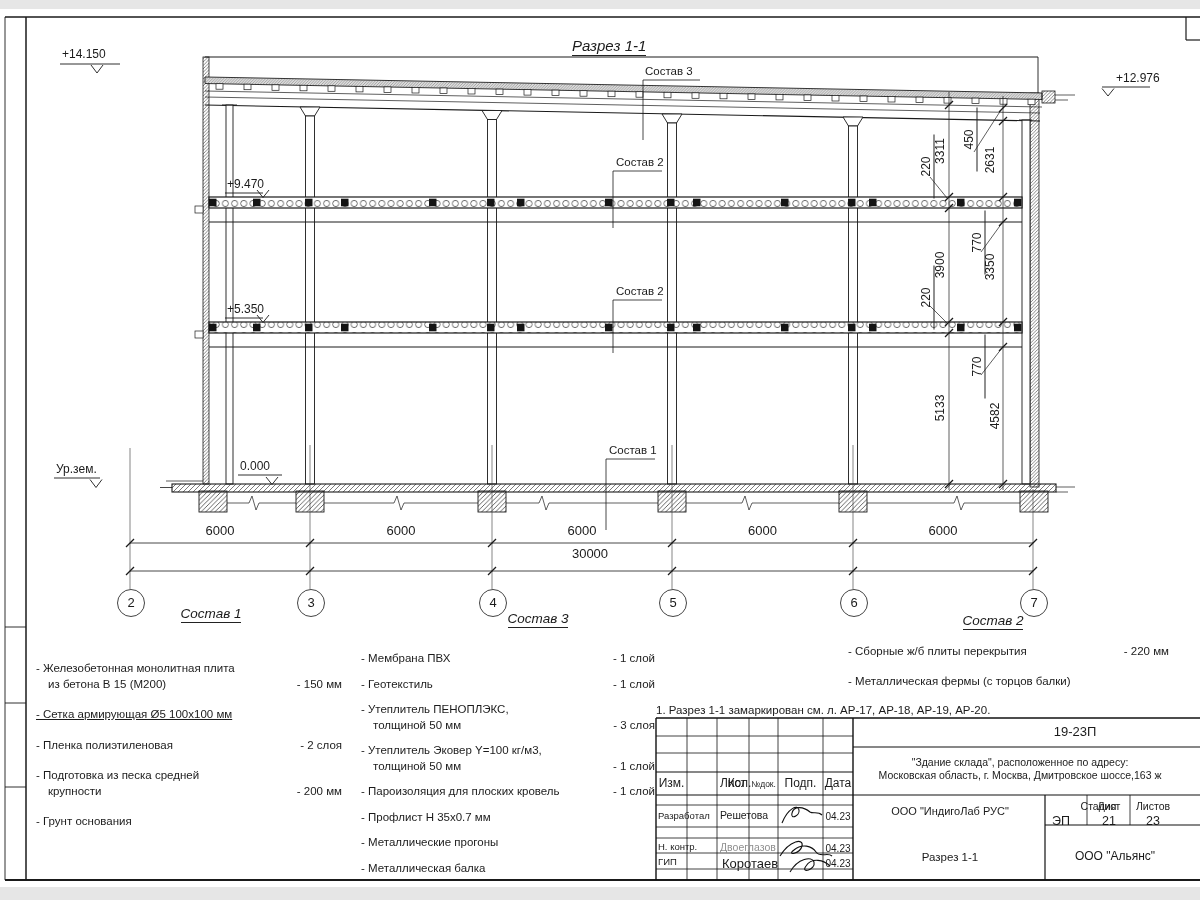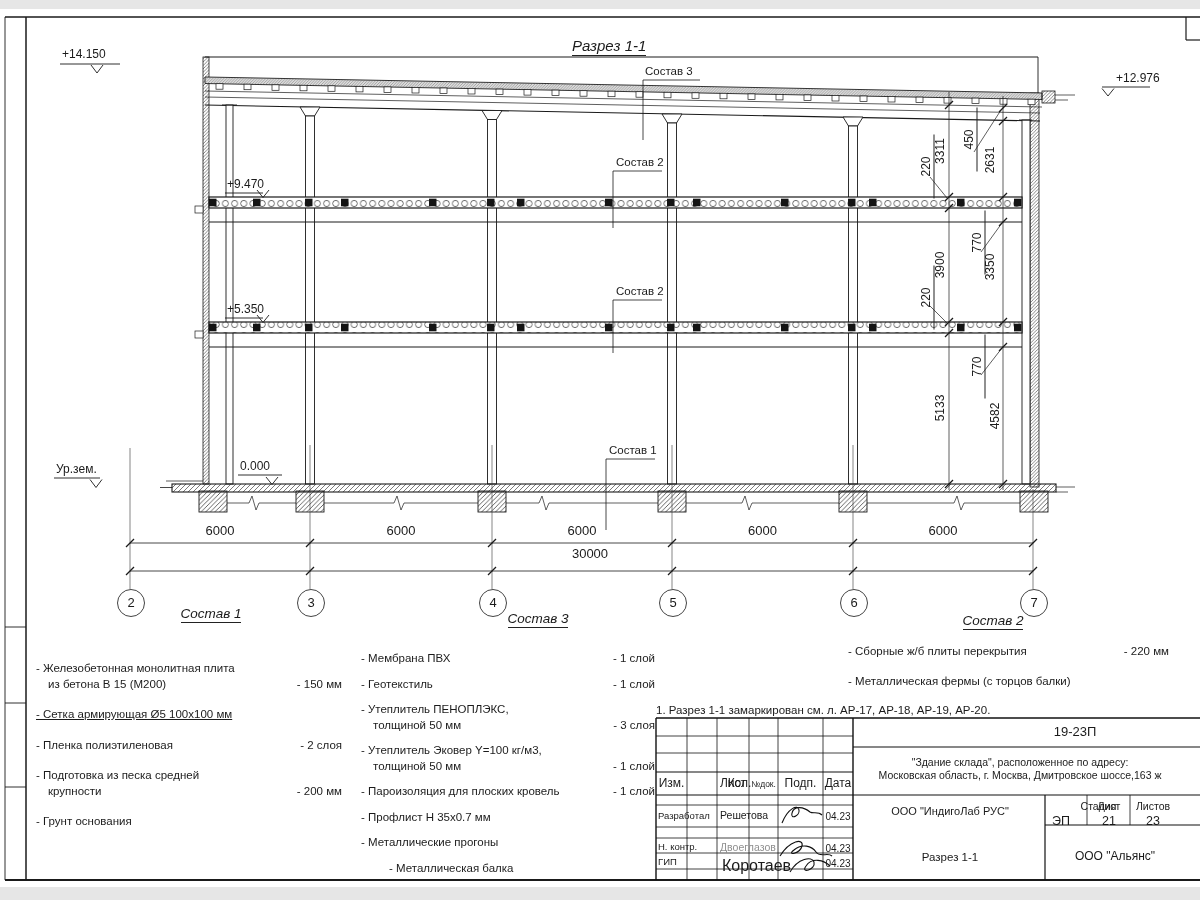--- a/index.html
+++ b/index.html
@@ -388,21 +388,21 @@
         <div class="item" style="margin-bottom: 10px;">
           <div class="line">- Пароизоляция для плоских кровель</div>
           <span class="val">- 1 слой</span>
         </div>
         <div class="item" style="margin-bottom: 10px;">
           <div class="line">- Профлист Н 35х0.7 мм</div>
         </div>
         <div class="item" style="margin-bottom: 10px;">
           <div class="line">- Металлические прогоны</div>
         </div>
-        <div class="item" style="margin-bottom: 10px; margin-left: 28px;">
+        <div class="item" style="margin-bottom: 10px;">
           <div class="line">- Металлическая балка</div>
         </div>
       </div>
       <div class="leg-head" style="left: 923px; top: 613px; width: 140px;"><span>Состав 2</span></div>
       <div class="leg" style="left: 848px; top: 644px; width: 321px;">
         <div class="item" style="margin-bottom: 14px;">
           <div class="line">- Сборные ж/б плиты перекрытия</div>
           <span class="val">- 220 мм</span>
         </div>
         <div class="item" style="margin-bottom: 14px;">
@@ -418,21 +418,21 @@
 <div class="t tb c" style="left:779px;top:777px;width:43px;">Подп.</div>
 <div class="t tb c" style="left:824px;top:777px;width:28px;">Дата</div>
 
 <div class="t" style="left:658px;top:811px;font-size:9.5px;">Разработал</div>
 <div class="t" style="left:720px;top:810px;font-size:10.5px;text-align:center;">Решетова</div>
 <div class="t c" style="left:824px;top:811px;width:28px;font-size:10px;">04.23</div>
 <div class="t" style="left:658px;top:842px;font-size:9.5px;">Н. контр.</div>
 <div class="t gray" style="left:720px;top:842px;font-size:10.5px;">Двоеглазов</div>
 <div class="t c" style="left:824px;top:843px;width:28px;font-size:10px;">04.23</div>
 <div class="t" style="left:658px;top:857px;font-size:9.5px;">ГИП</div>
-<div class="t" style="left:722px;top:857px;font-size:16px;text-align:center;">Коротаев</div>
+<div class="t" style="left:722px;top:857px;font-size:13px;text-align:center;">Коротаев</div>
 <div class="t c" style="left:824px;top:858px;width:28px;font-size:10px;">04.23</div>
 
 <div class="t c" style="left:975px;top:725px;width:200px;font-size:13px;">19-23П</div>
 <div class="t c" style="left:855px;top:757px;width:330px;font-size:10.5px;">"Здание склада", расположенное по адресу:</div>
 <div class="t c" style="left:855px;top:770px;width:330px;font-size:10.5px;">Московская область, г. Москва, Дмитровское шоссе,163 ж</div>
 <div class="t c" style="left:855px;top:805px;width:190px;font-size:11px;">ООО "ИндигоЛаб РУС"</div>
 <div class="t c" style="left:1046px;top:801px;width:41px;font-size:10.5px;padding-left:32px;">Стадия</div>
 <div class="t c" style="left:1088px;top:801px;width:42px;font-size:10.5px;">Лист</div>
 <div class="t c" style="left:1131px;top:801px;width:44px;font-size:10.5px;">Листов</div>
 <div class="t c" style="left:1046px;top:815px;width:30px;font-size:12.5px;">ЭП</div>

